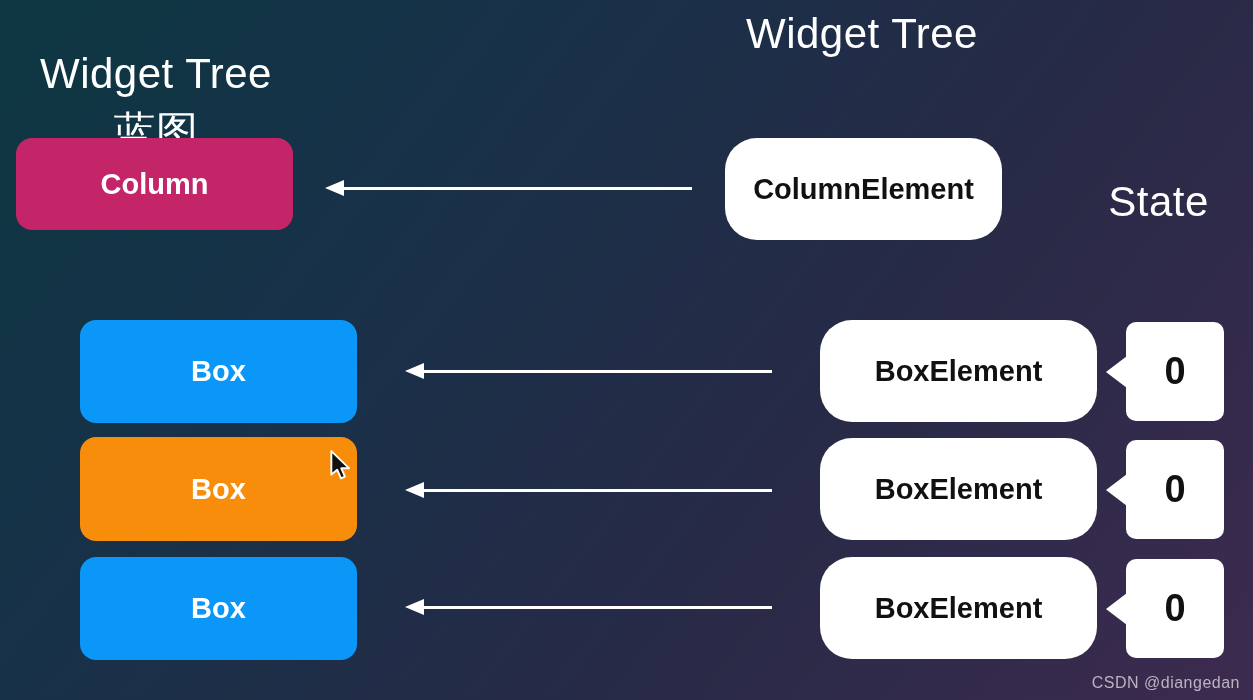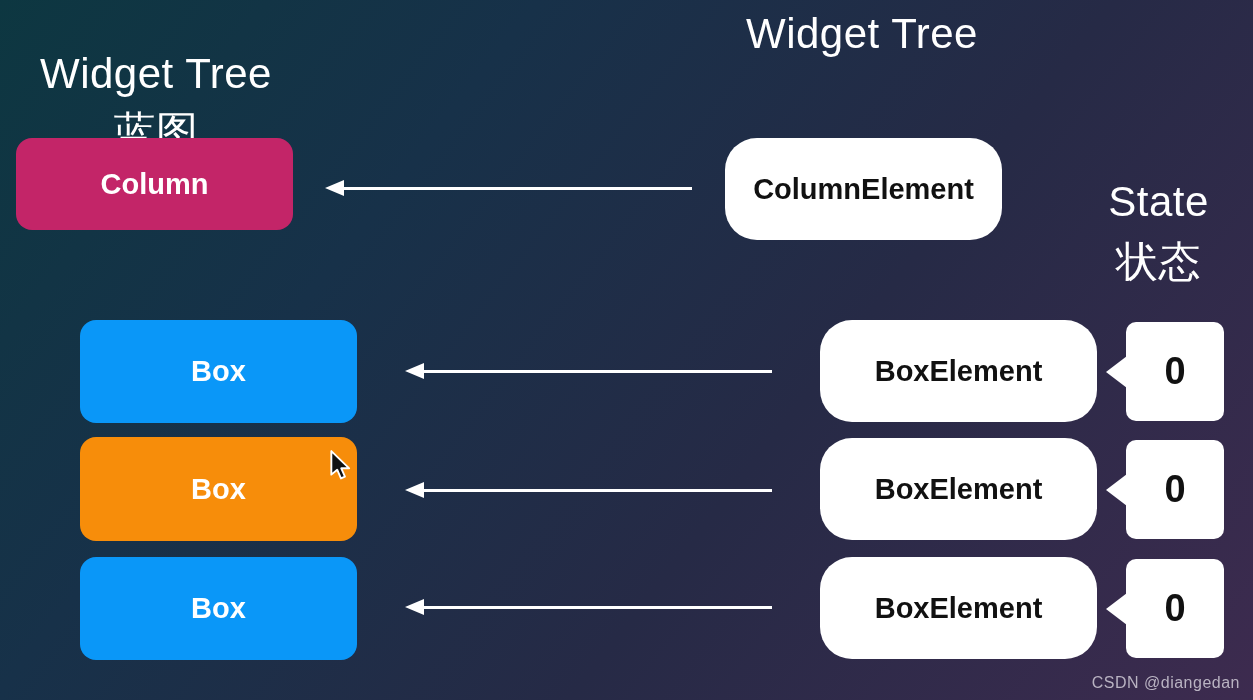--- a/index.html
+++ b/index.html
@@ -92,21 +92,20 @@
     <div>Widget Tree</div>
     <div>蓝图</div>
   </div>
 
   <div class="title" style="left:712px;top:5px;width:300px;">
     <div>Widget Tree</div>
   </div>
 
   <div class="title" style="left:1064px;top:160px;width:189px;line-height:60px;margin-top:12px;">
     <div>State</div>
-    <div>状态</div>
   </div>
 
   <div class="node" style="left: 16px; top: 138px; width: 277px; height: 92px; background-color: rgb(195, 37, 104);">
     <span>Column</span>
   </div>
 
   <div class="element-node" style="left:725px;top:138px;width:277px;height:102px;">
     <span>ColumnElement</span>
   </div>
 

